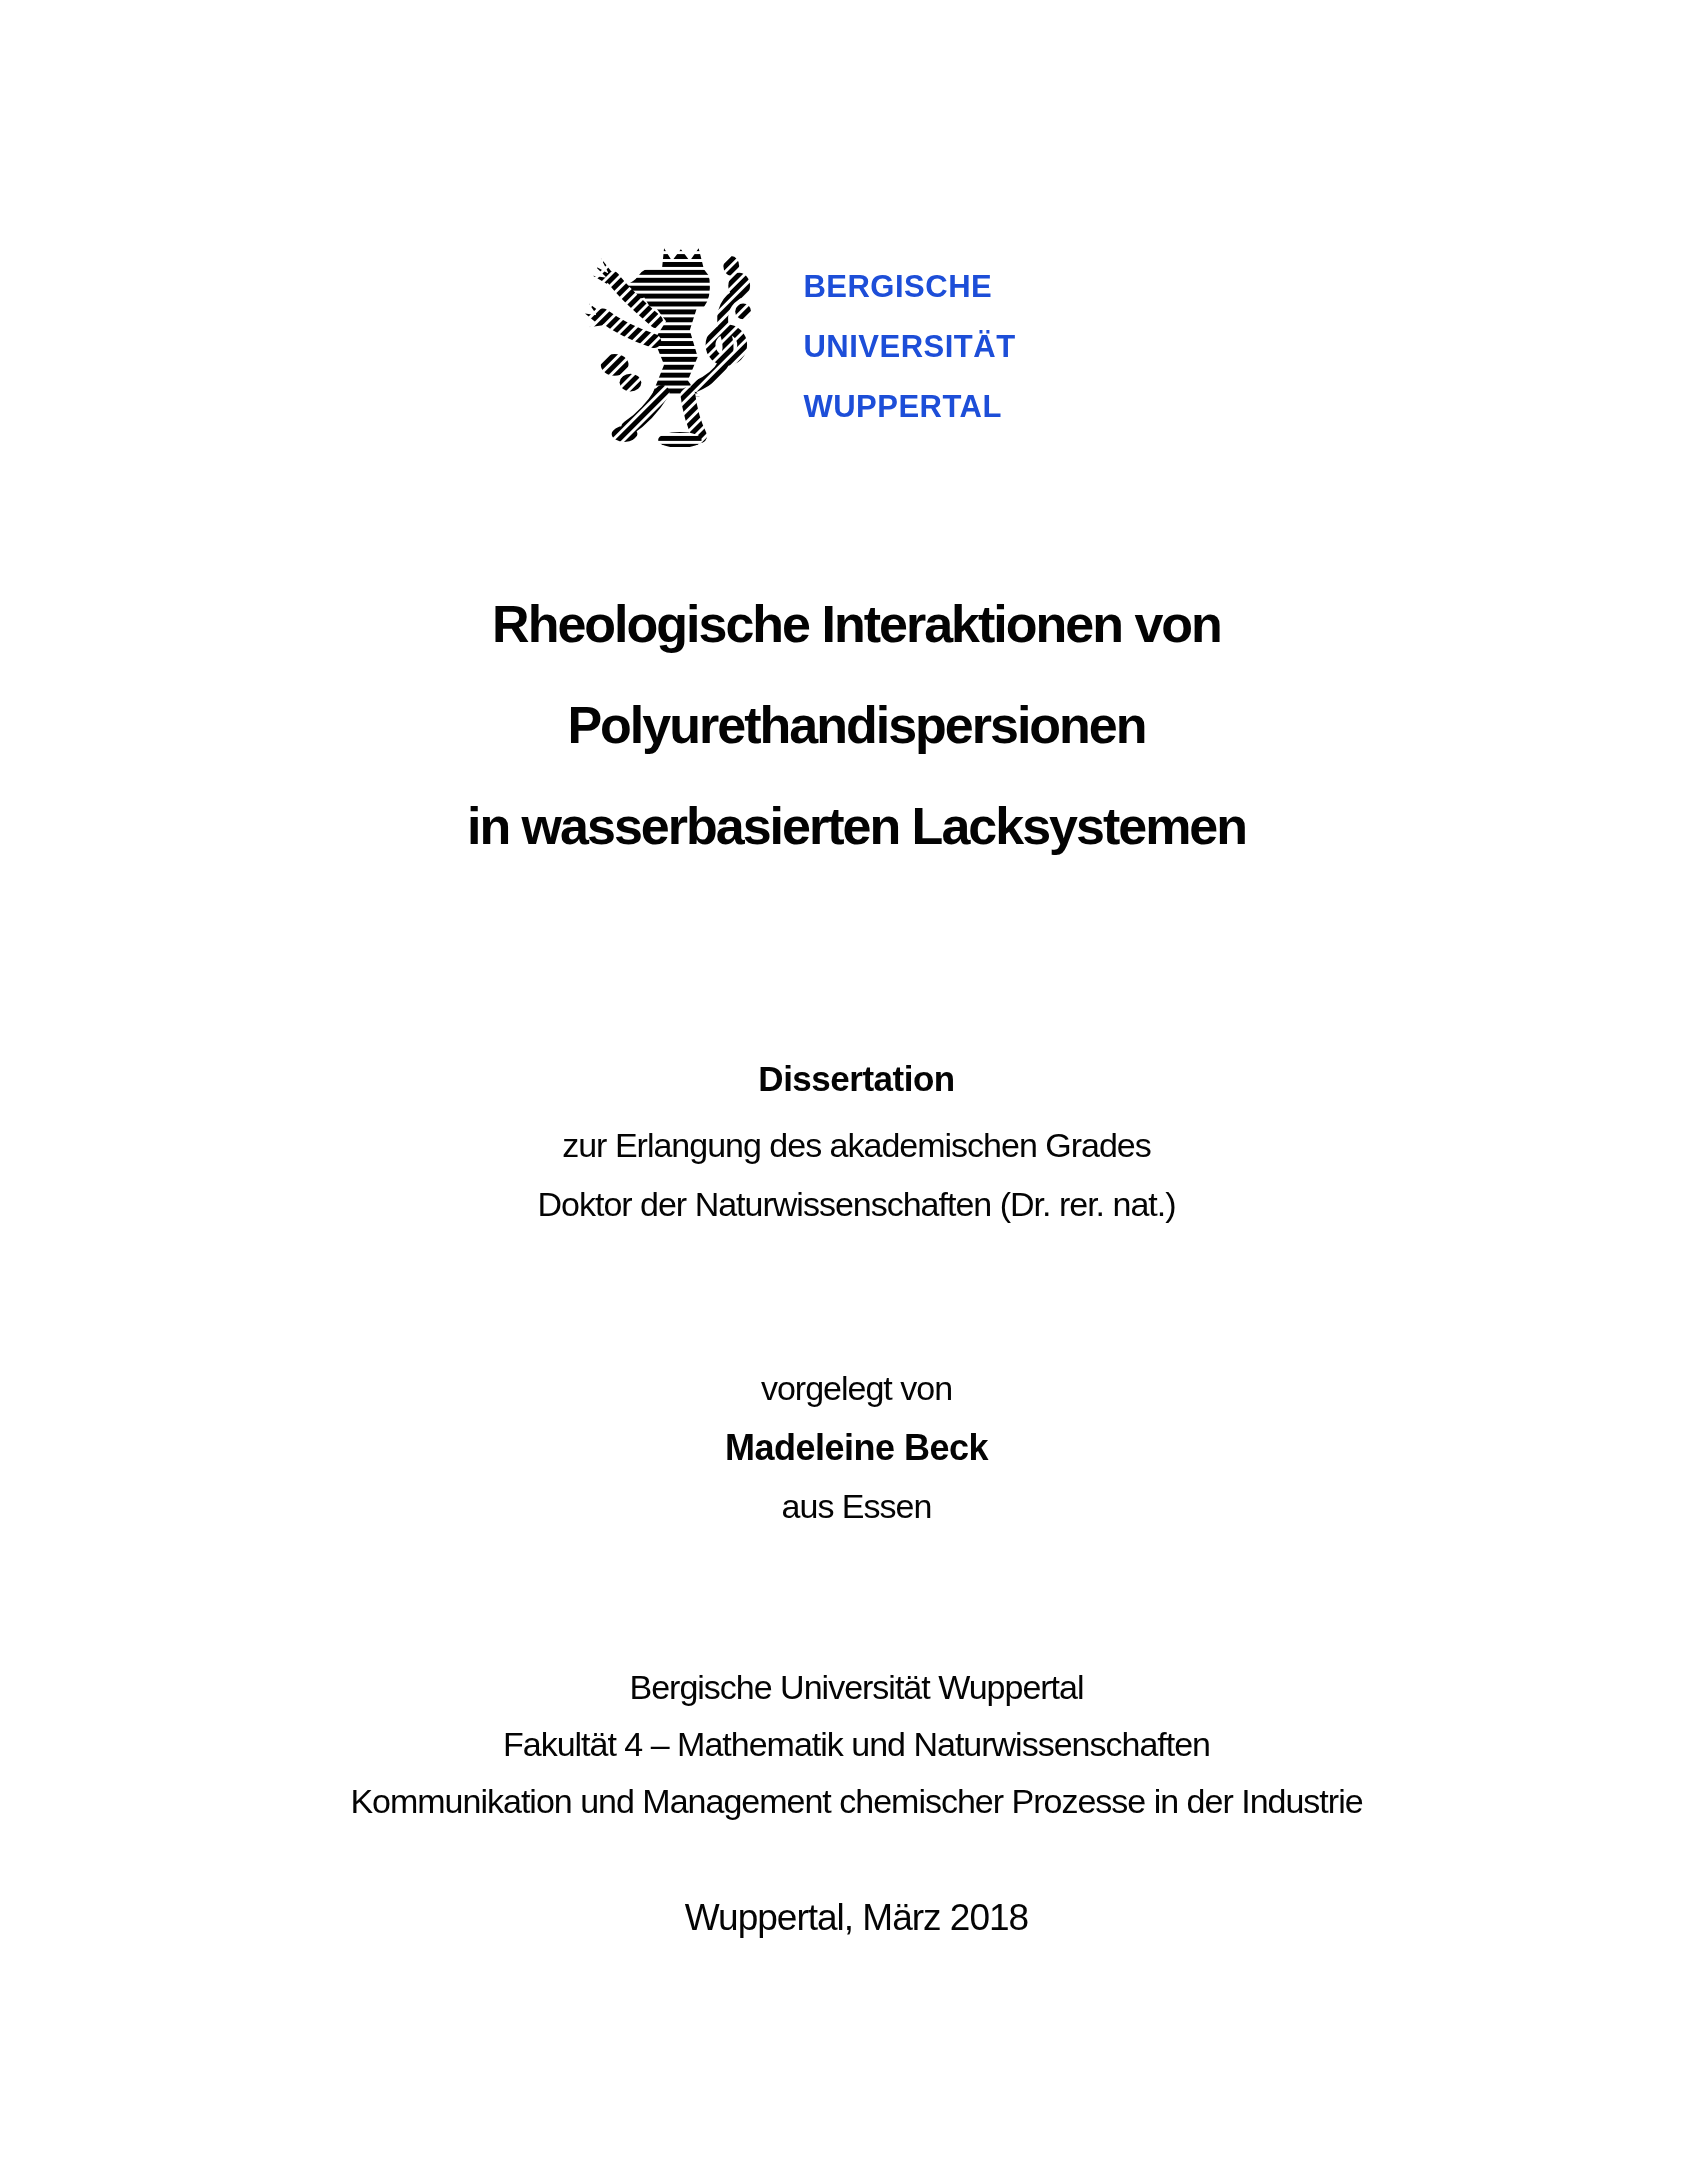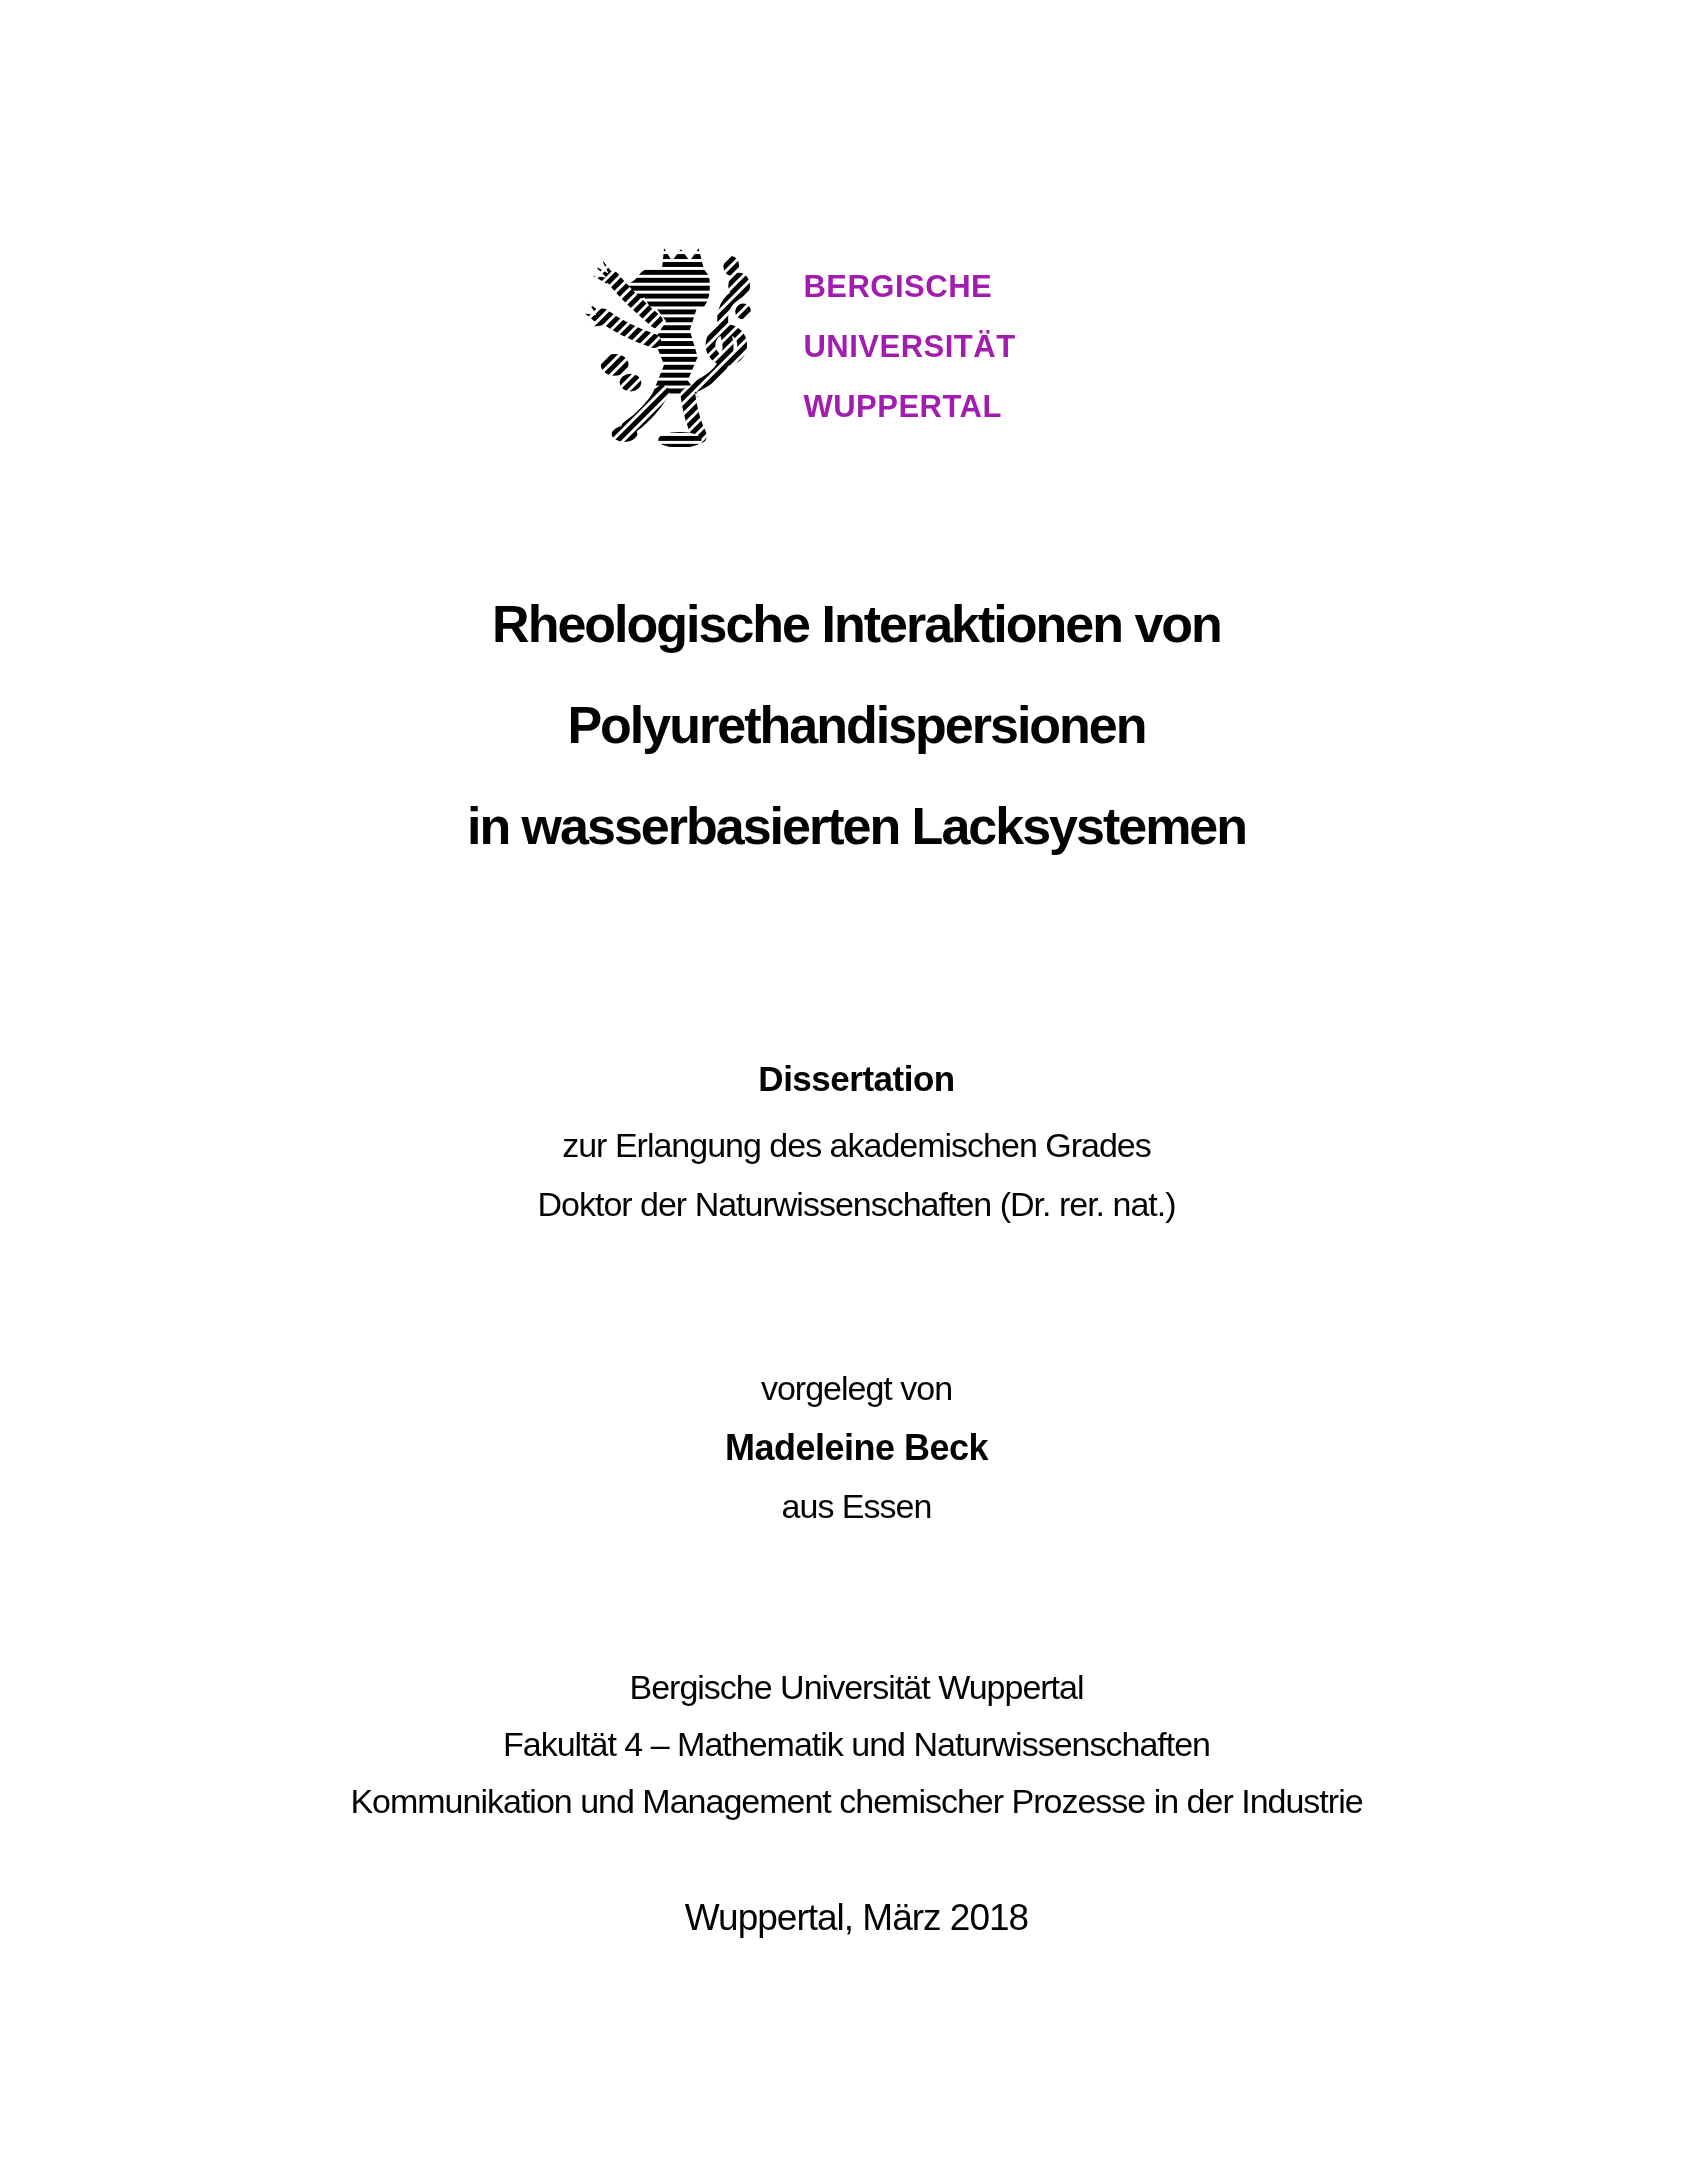--- a/index.html
+++ b/index.html
@@ -30,21 +30,21 @@
   }
   .crest {
     flex: 0 0 auto;
     display: block;
   }
   .logo-wordmark {
     font-size: 31px;
     font-weight: 700;
     letter-spacing: 0.5px;
     line-height: 60px;
-    color: #a21caf;
+    color: #1d4ed8;
     white-space: nowrap;
   }
   
   .cblock {
     position: absolute;
     left: 15px;            
     width: 100%;
     text-align: center;
     white-space: nowrap;
   }

